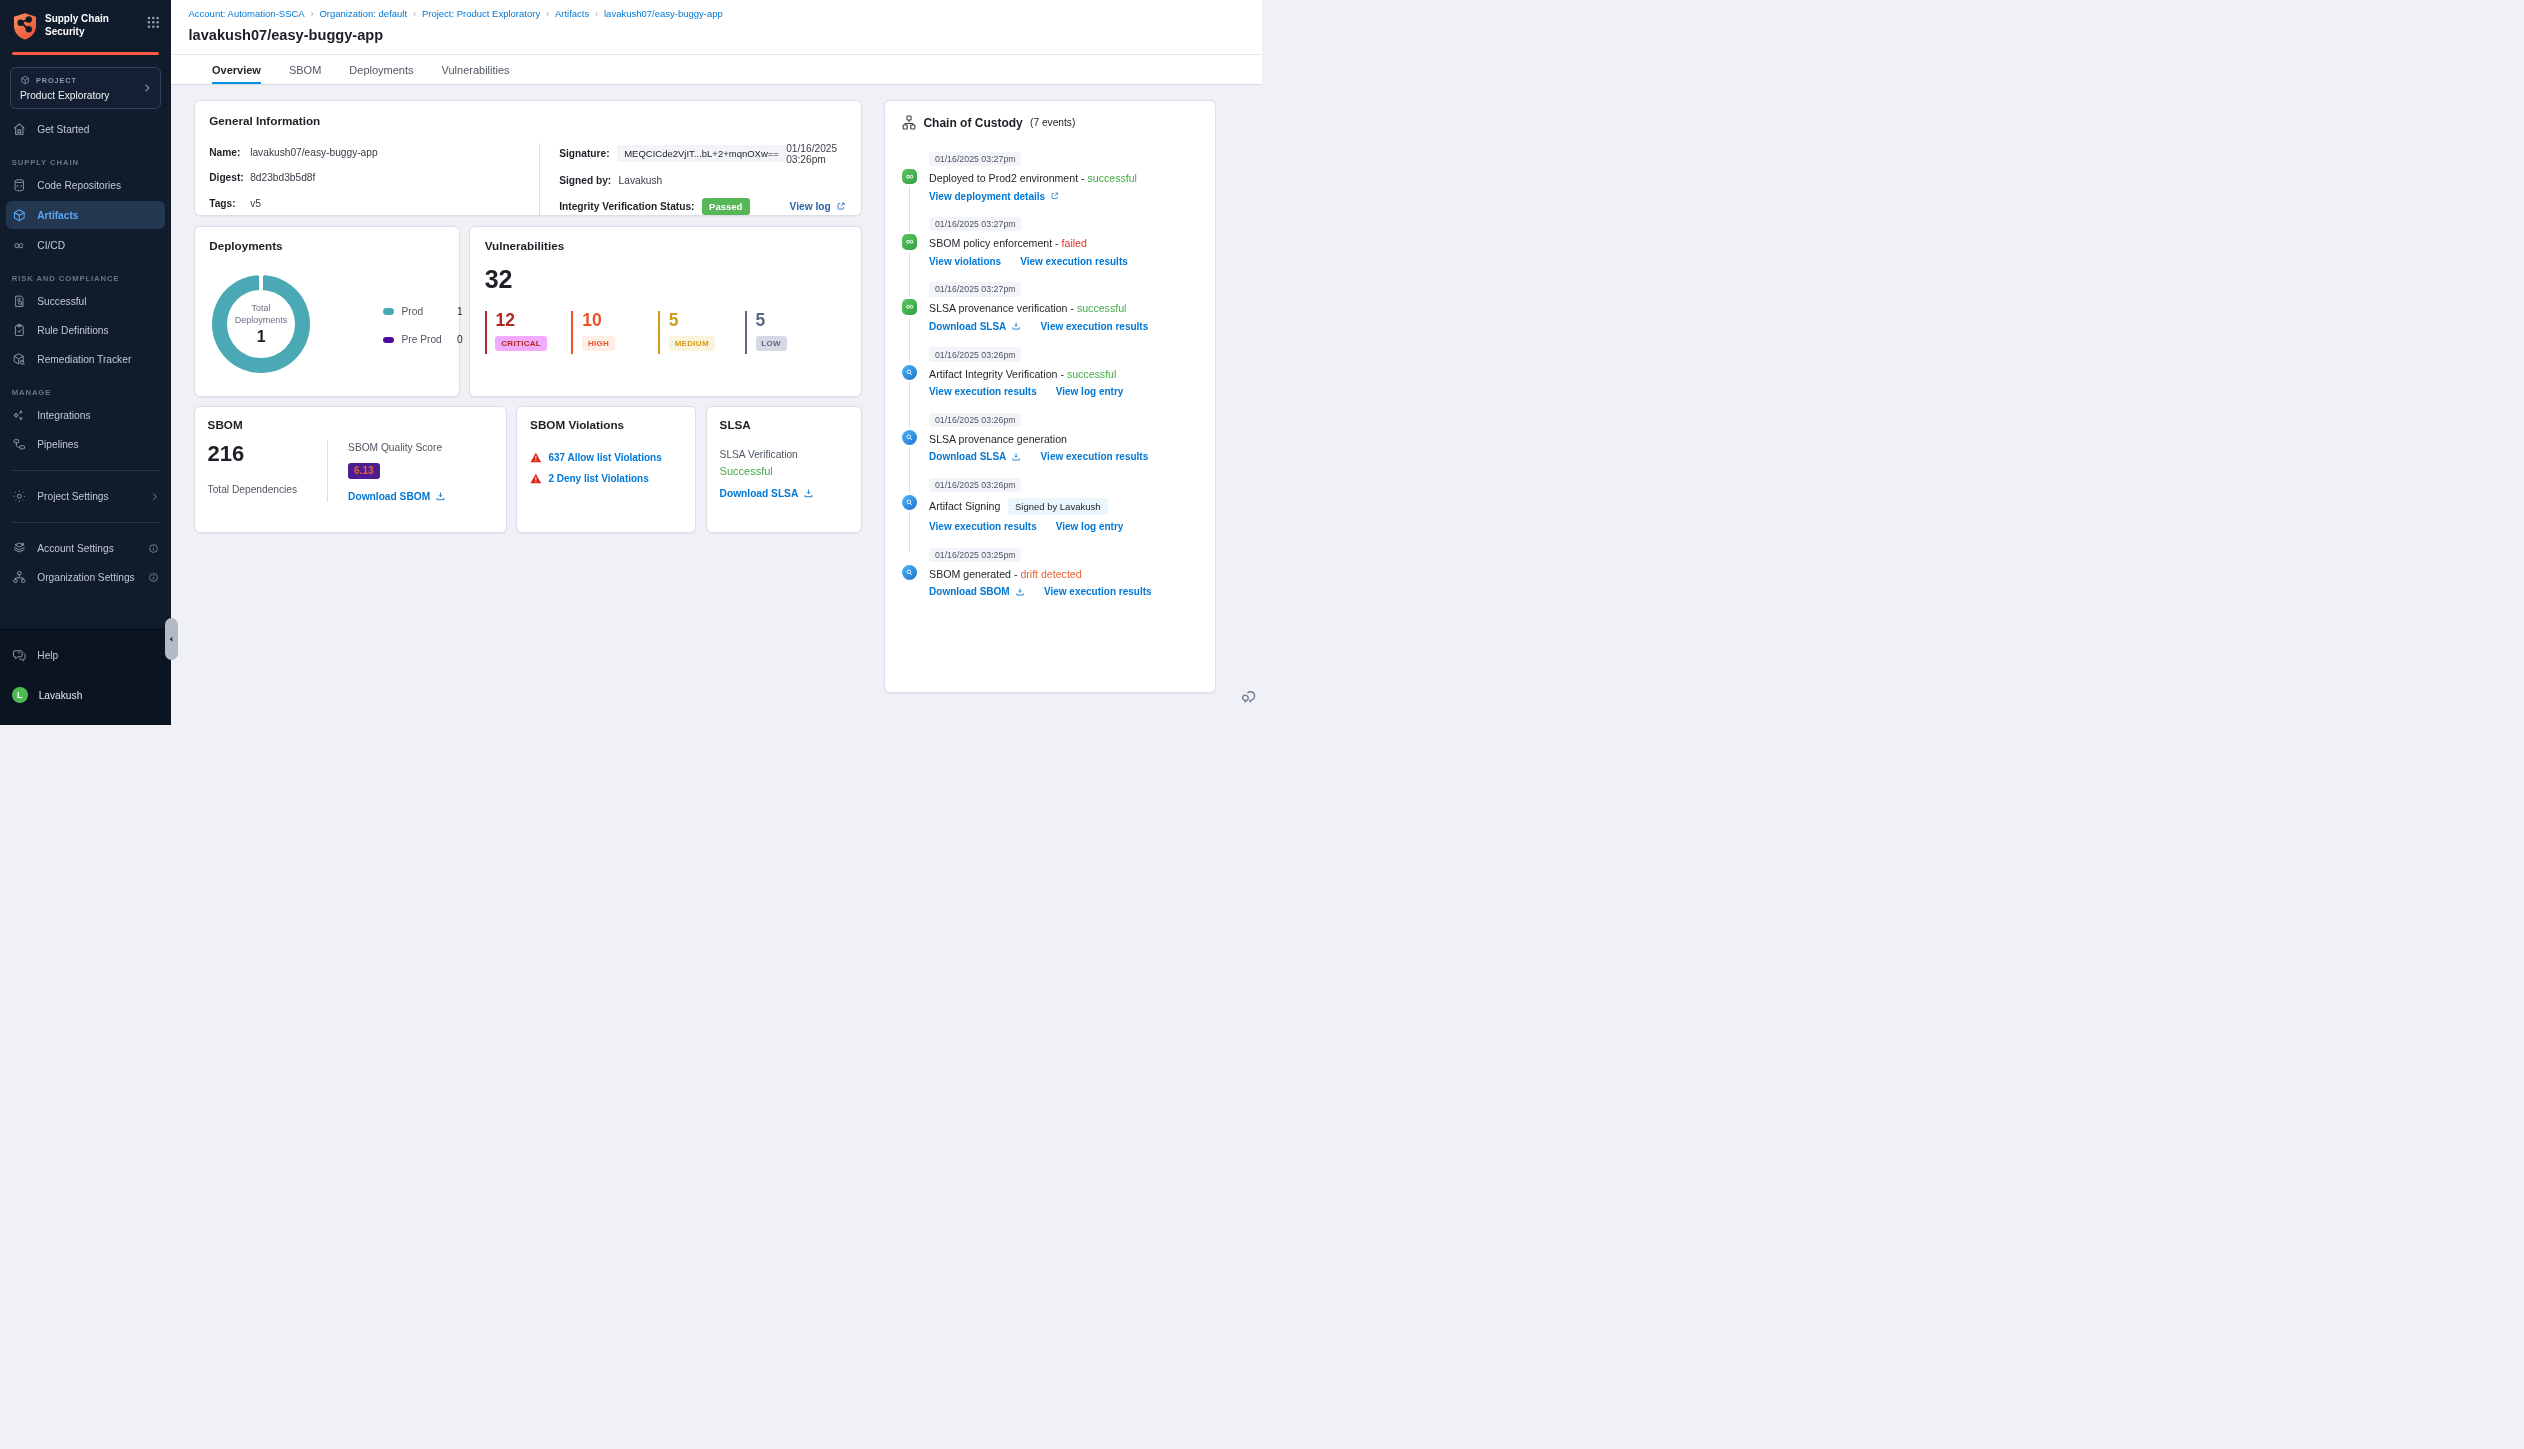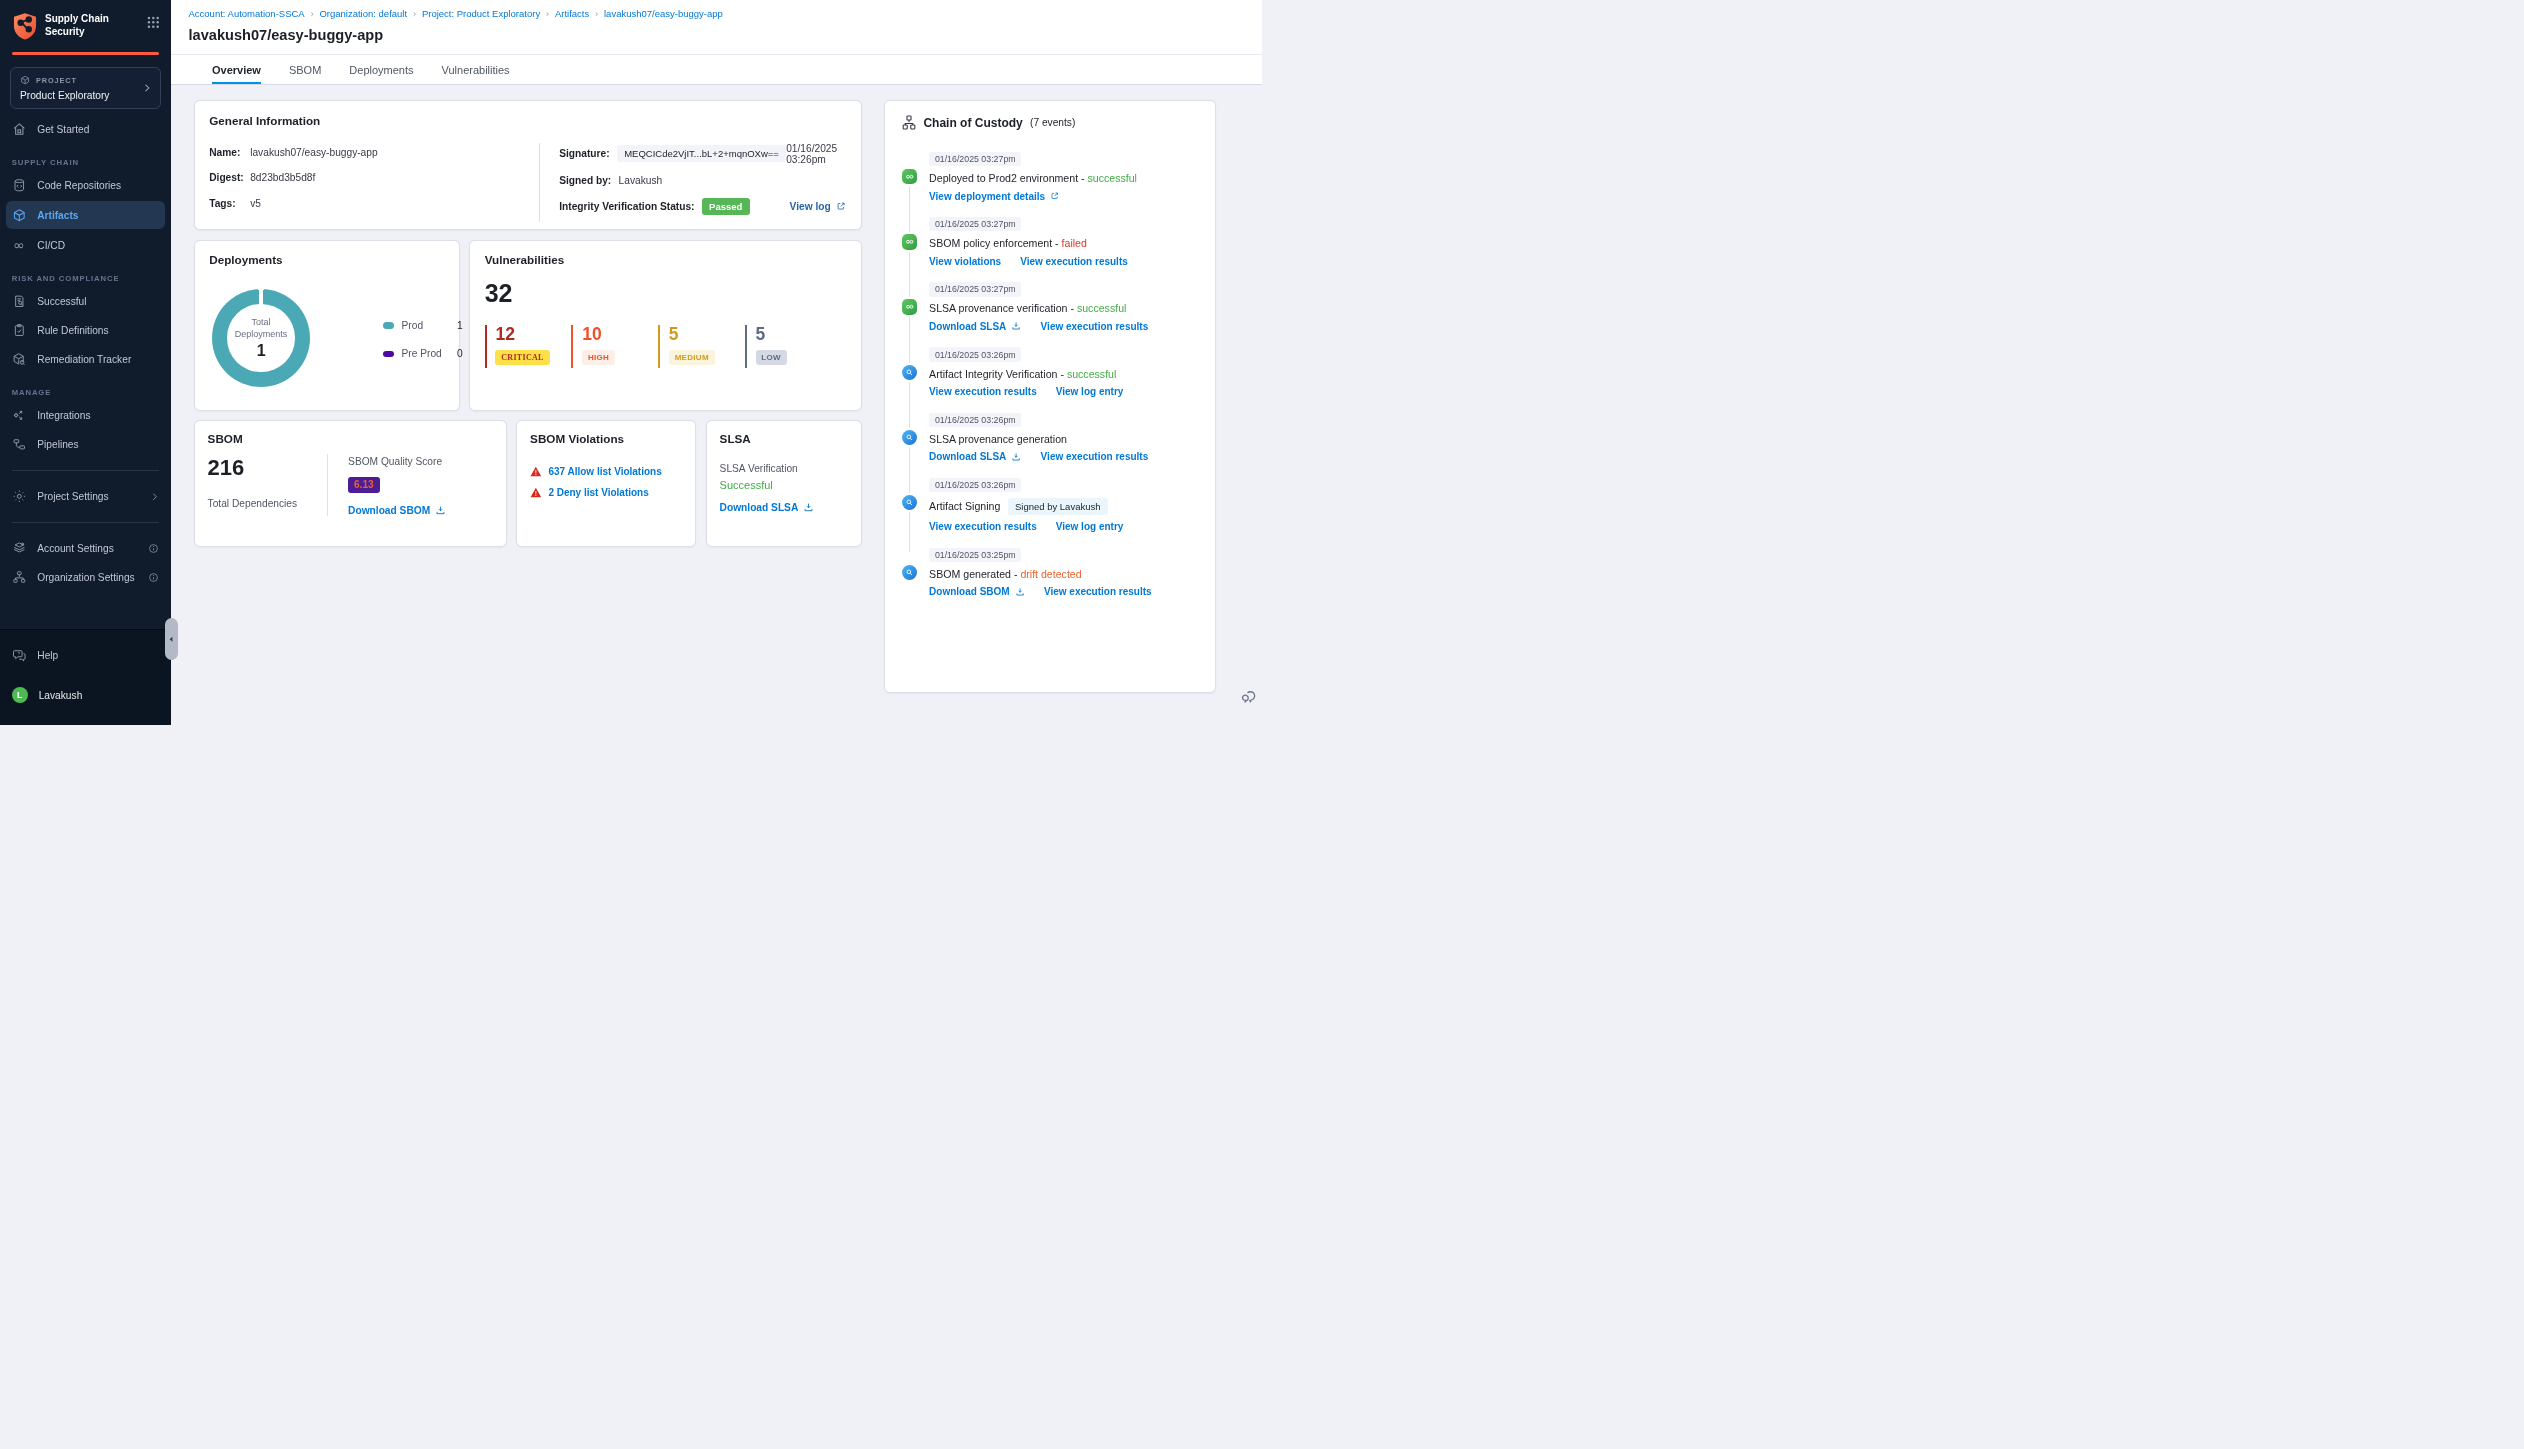--- a/index.html
+++ b/index.html
@@ -37,21 +37,21 @@
   .sep{color:#9aa0ae;font-size:9.5px}
   .page-title{font-size:14.6px;font-weight:700;color:#1d2026;margin:8px 0 11px}
   .tabbar{background:#fff;padding-left:41px;display:flex;gap:28px;border-bottom:0.7px solid #d9dae5;height:30px}
   .tab{font-size:11px;color:#4f5662;display:flex;align-items:center;cursor:pointer;border-bottom:2.2px solid transparent;padding-top:2.2px}
   .tab.active{color:#22272d;font-weight:700;border-bottom-color:#0092e4}
   .content{flex:1;display:flex;gap:22px;padding:15.3px 17.5px 0 22.6px;overflow:hidden}
   .left-col{width:668px;min-width:668px;display:flex;flex-direction:column;gap:9.5px}
   .card{background:#fff;border:0.7px solid #dcdee8;border-radius:5.8px;box-shadow:0 0.7px 1.5px rgba(40,41,61,.05)}
   .card h3{font-size:11.7px;font-weight:700;color:#1d2026;margin:0}
   
-  .gi-card{height:130px;padding:12.4px 14.6px;overflow:hidden}
+  .gi-card{height:116px;padding:12.4px 14.6px;overflow:hidden}
   .gi-body{display:flex;margin-top:16px}
   .gi-left{width:330px}
   .gi-right{flex:1;border-left:0.7px solid #dcdee8;padding-left:19px}
   .gi-row{display:flex;align-items:center;margin-bottom:6.6px;font-size:10.2px;min-height:19px}
   .gi-label{font-weight:700;color:#1d2026;white-space:nowrap}
   .gi-left .gi-label{width:41px}
   .gi-right .gi-label{margin-right:7.3px}
   .gi-value{color:#383946}
   .sig-pill{background:#f3f3fa;border-radius:2.9px;padding:2.9px 7.3px;font-size:9.5px;color:#22272d;white-space:nowrap}
   .push{margin-left:auto}
@@ -440,21 +440,21 @@
             </div>
           </div>
         </section>
 
         <section class="card vul-card">
           <h3>Vulnerabilities</h3>
           <div class="vul-total">32</div>
           <div class="sev-row">
             <div class="sev-tile" style="border-left-color: rgb(176, 42, 32);">
               <div class="sev-num" style="color: rgb(176, 42, 32);">12</div>
-              <div class="sev-badge" style="background-color: #fde047; color: rgb(176, 42, 32); font-family: Liberation Serif, serif;">CRITICAL</div>
+              <div class="sev-badge" style="background-color: #f0abfc; color: rgb(176, 42, 32);">CRITICAL</div>
             </div>
             <div class="sev-tile" style="border-left-color: rgb(240, 81, 42);">
               <div class="sev-num" style="color: rgb(240, 81, 42);">10</div>
               <div class="sev-badge" style="background-color: rgb(253, 238, 230); color: rgb(240, 81, 42);">HIGH</div>
             </div>
             <div class="sev-tile" style="border-left-color: rgb(211, 155, 30);">
               <div class="sev-num" style="color: rgb(211, 155, 30);">5</div>
               <div class="sev-badge" style="background-color: rgb(251, 244, 220); color: rgb(211, 155, 30);">MEDIUM</div>
             </div>
             <div class="sev-tile" style="border-left-color: rgb(93, 107, 133);">

